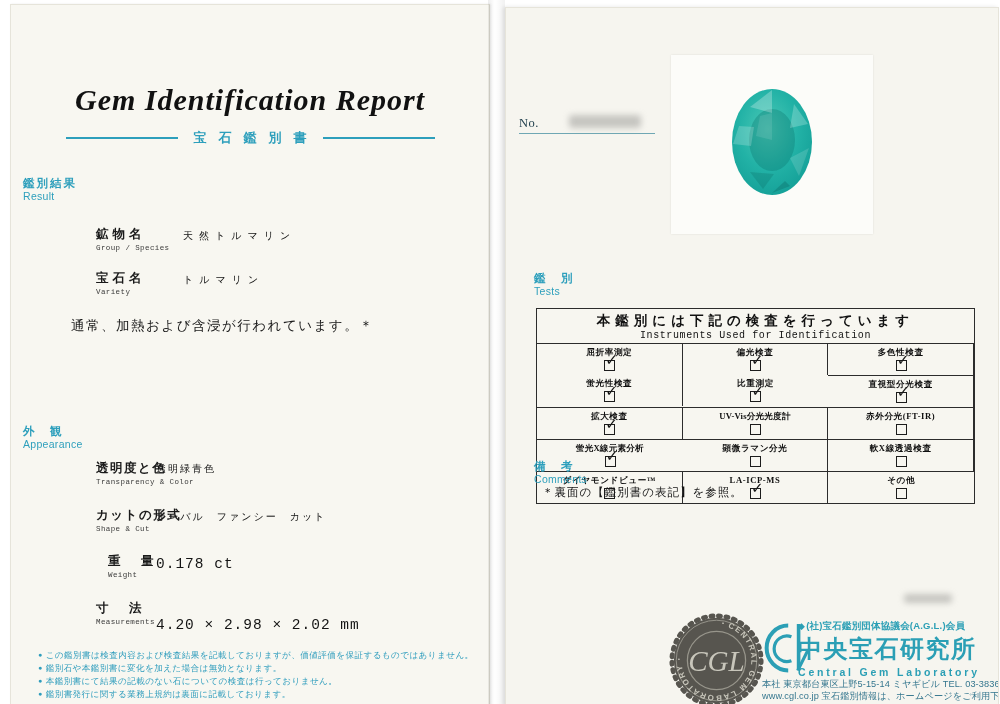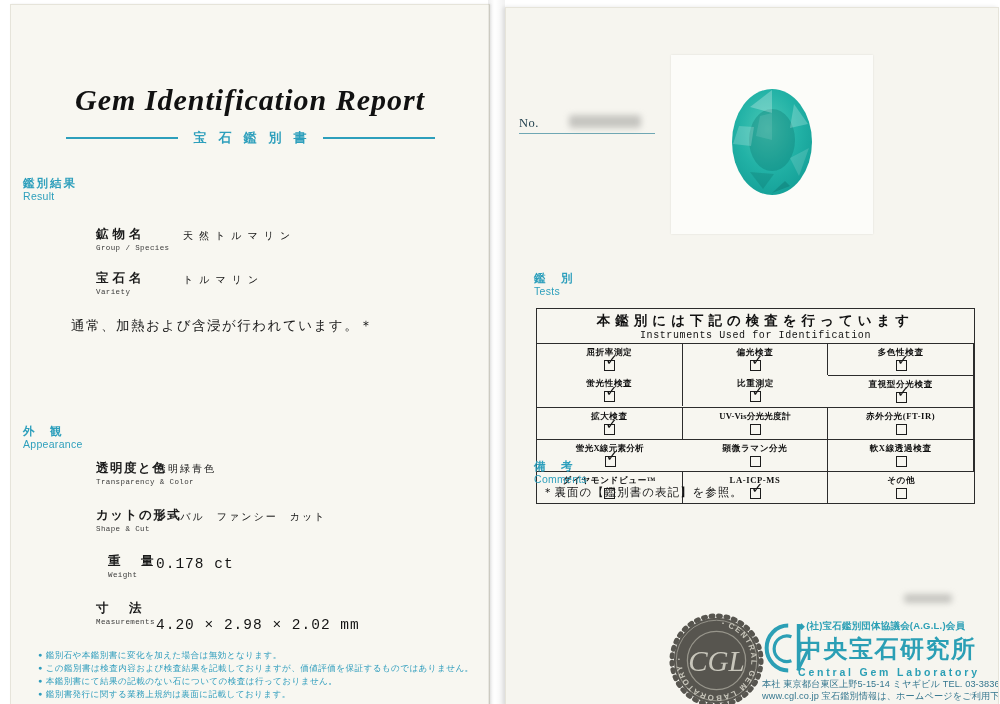--- a/index.html
+++ b/index.html
@@ -130,22 +130,22 @@
   </div>
   <div class="value v-num" style="left:145px;top:551px;">0.178 ct</div>
 
   <div class="field" style="left:85px;top:595px;">
     <div class="lja">寸　法</div>
     <div class="len">Measurements</div>
   </div>
   <div class="value v-num" style="left:145px;top:612px;">4.20 × 2.98 × 2.02 mm</div>
 
   <div class="disclaimers">
+    <div class="disc-line"><span class="bullet">●</span><span>この鑑別書は検査内容および検査結果を記載しておりますが、価値評価を保証するものではありません。</span></div>
     <div class="disc-line"><span class="bullet">●</span><span>鑑別石や本鑑別書に変化を加えた場合は無効となります。</span></div>
-    <div class="disc-line"><span class="bullet">●</span><span>この鑑別書は検査内容および検査結果を記載しておりますが、価値評価を保証するものではありません。</span></div>
     <div class="disc-line"><span class="bullet">●</span><span>本鑑別書にて結果の記載のない石についての検査は行っておりません。</span></div>
     <div class="disc-line"><span class="bullet">●</span><span>鑑別書発行に関する業務上規約は裏面に記載しております。</span></div>
   </div>
 </div>
 
 <div class="fold"></div>
 
 <div class="page" id="right-page">
 
   <div class="no-block">

